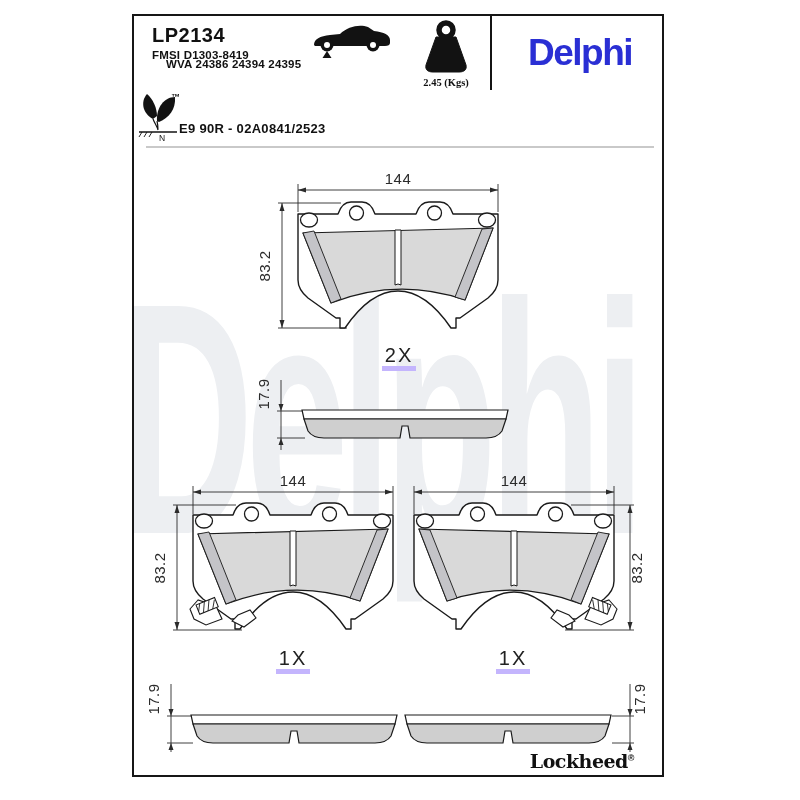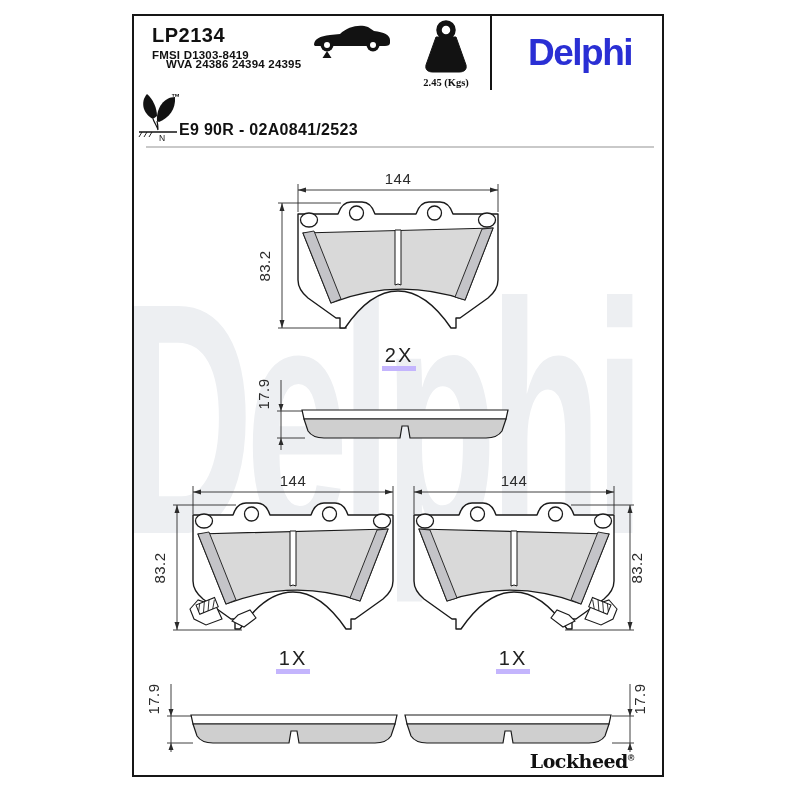--- a/index.html
+++ b/index.html
@@ -8,21 +8,21 @@
   .abs{position:absolute;}
   .watermark{position:absolute;left:-14px;top:238px;font-size:330px;font-weight:bold;line-height:1;
              letter-spacing:-14px;color:#edeff2;white-space:nowrap;transform:scale(0.56,1);
              transform-origin:0 0;user-select:none;z-index:0;}
   .hdr-part{left:18px;top:8px;font-size:20px;font-weight:bold;letter-spacing:.5px;}
   .hdr-sub{left:18px;font-size:11.5px;font-weight:bold;letter-spacing:.2px;}
   .weight-cap{left:262px;top:61px;width:100px;text-align:center;font-size:10.5px;font-weight:bold;font-family:Liberation Serif, serif;}
   .brand{left:394px;top:16px;font-size:37px;font-weight:bold;letter-spacing:-1.5px;color:#2a2fd4;}
   .vdiv{left:356px;top:0;width:2px;height:74px;background:#141414;}
   .tm{left:37px;top:76px;font-size:9px;font-weight:bold;}
-  .approval{left:45px;top:105px;font-size:16px;font-weight:bold;letter-spacing:.3px;text-align:right;}
+  .approval{left:45px;top:105px;font-size:13px;font-weight:bold;letter-spacing:.3px;text-align:right;}
   .hdr-rule{left:12px;top:130px;width:508px;height:2px;background:#c9c9c9;}
   .qty{font-size:20px;letter-spacing:2px;color:#222;border-bottom:5px solid #c4b5fd;padding:0 3px;}
   .qty-wrap{width:74px;text-align:center;}
   .lockheed{right:28px;bottom:3px;font-family:"DejaVu Serif",serif;font-weight:bold;font-size:19px;letter-spacing:-.5px;}
   .lockheed sup{font-size:9px;font-family:"Liberation Sans",sans-serif;}
   svg{position:absolute;overflow:visible;}
   svg text{font-family:"Liberation Sans",sans-serif;font-size:15px;fill:#2b2b2b;letter-spacing:.5px;}
   .z1{z-index:1;}
 </style>
 </head>

